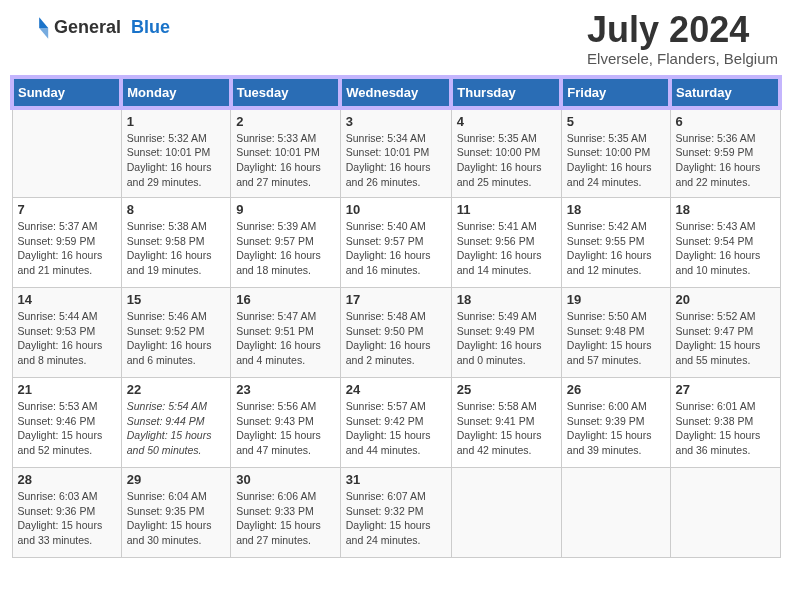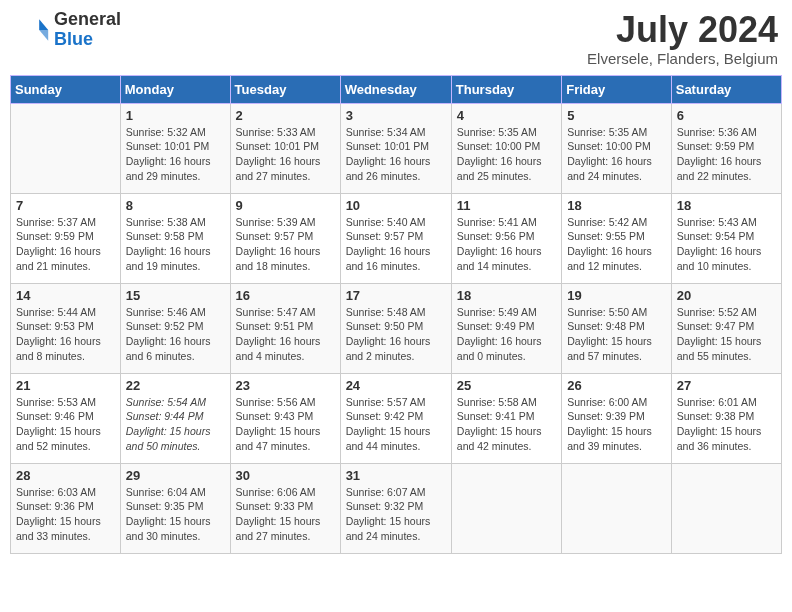--- a/index.html
+++ b/index.html
@@ -17,39 +17,40 @@
       margin-bottom: 8px;
       padding: 0 4px;
     }
     .logo {
       display: flex;
       align-items: center;
       gap: 4px;
     }
     .logo-text {
       display: flex;
-      flex-direction: column;
+      flex-direction: row;
       line-height: 1.1;
+      gap: 10px;
     }
     .logo-general {
       font-size: 18px;
       font-weight: bold;
       color: #333;
     }
     .logo-blue {
       font-size: 18px;
       font-weight: bold;
       color: #1a73c9;
     }
     .logo-icon {
       width: 36px;
       height: 36px;
     }
     .title-area {
-      text-align: right;
+      text-align: left;
     }
     .month-title {
       font-size: 36px;
       font-weight: bold;
       color: #333;
       line-height: 1.1;
     }
     .location {
       font-size: 15px;
       color: #555;
@@ -59,21 +60,21 @@
       border-collapse: collapse;
       font-size: 11px;
     }
     thead tr th {
       background-color: #2a6db5;
       color: #fff;
       padding: 6px 4px;
       text-align: left;
       font-size: 13px;
       font-weight: bold;
-      border: 1px solid #c4b5fd;
+      border: 4px solid #c4b5fd;
     }
     tbody tr {
       border: 1px solid #ccc;
     }
     tbody tr td {
       border: 1px solid #ccc;
       vertical-align: top;
       padding: 4px 5px;
       width: 113px;
       min-height: 80px;

